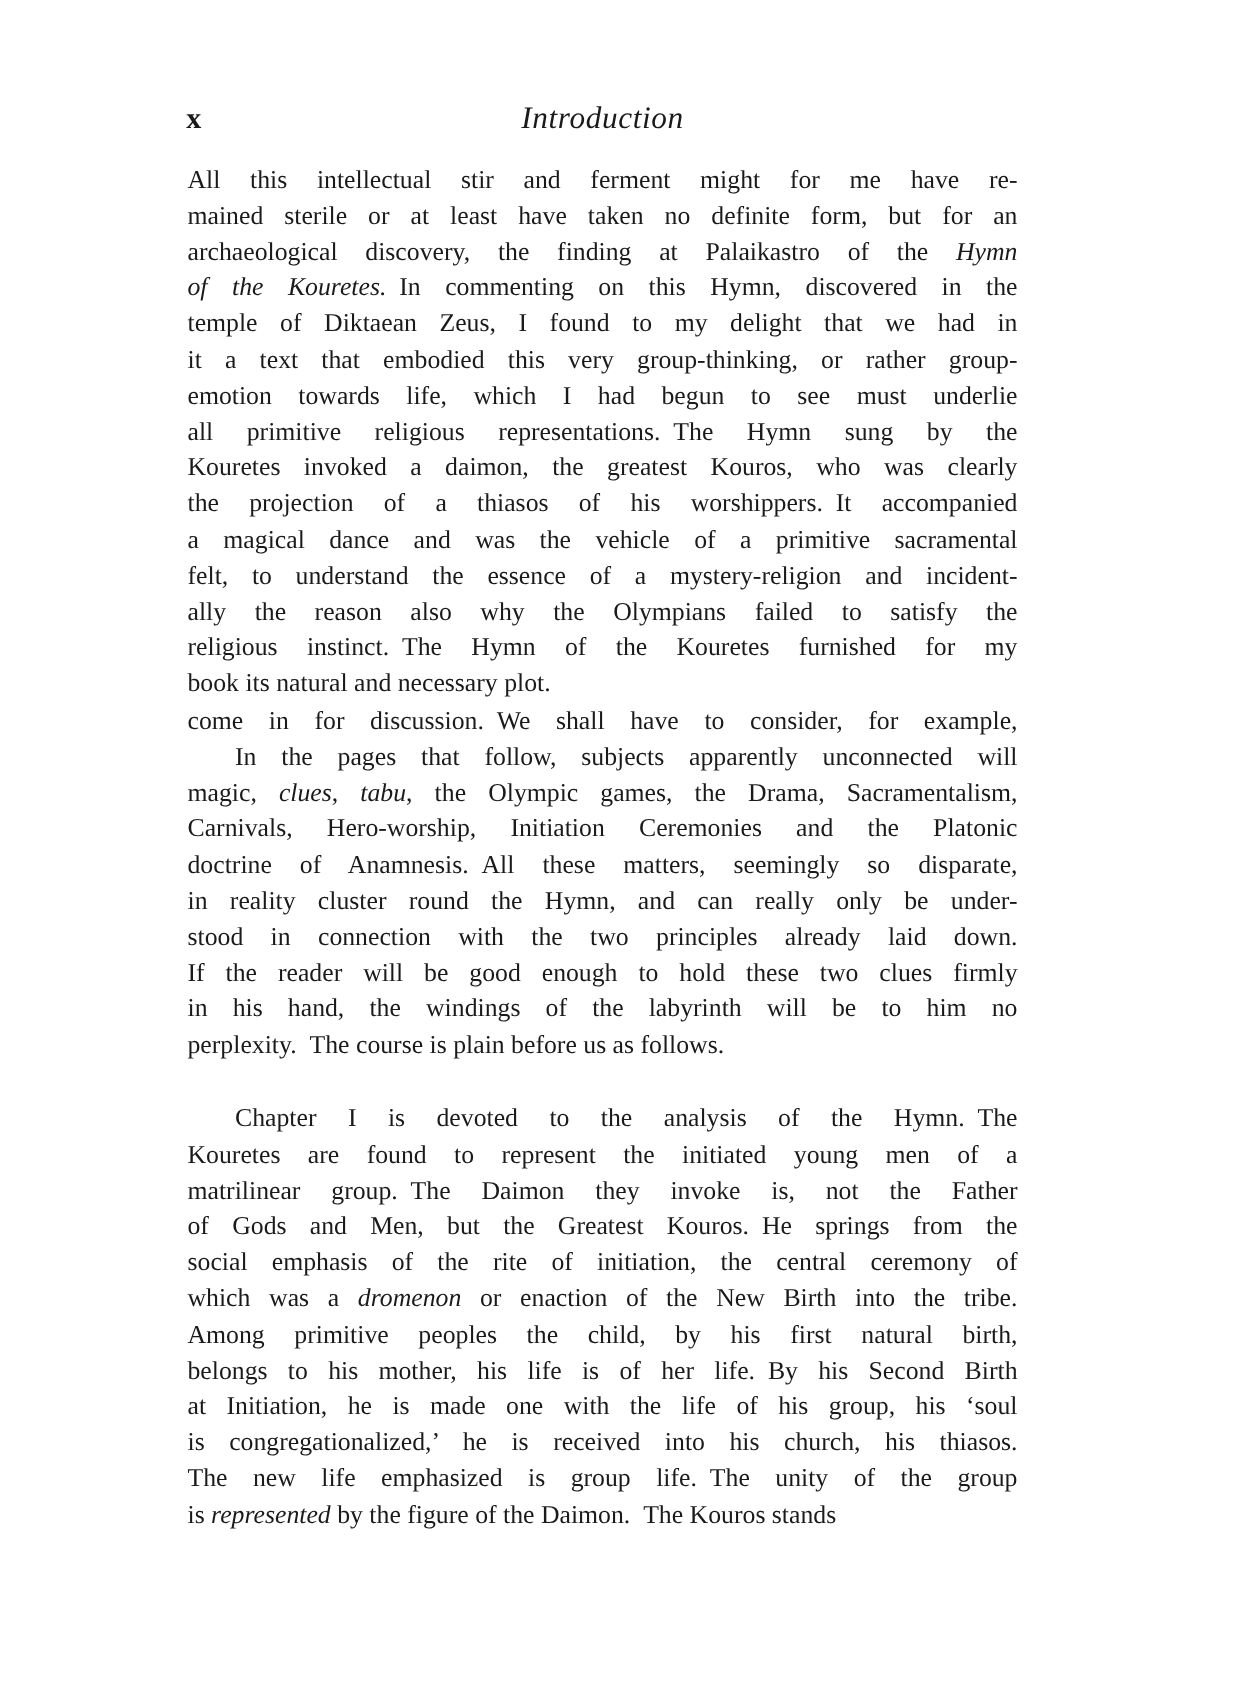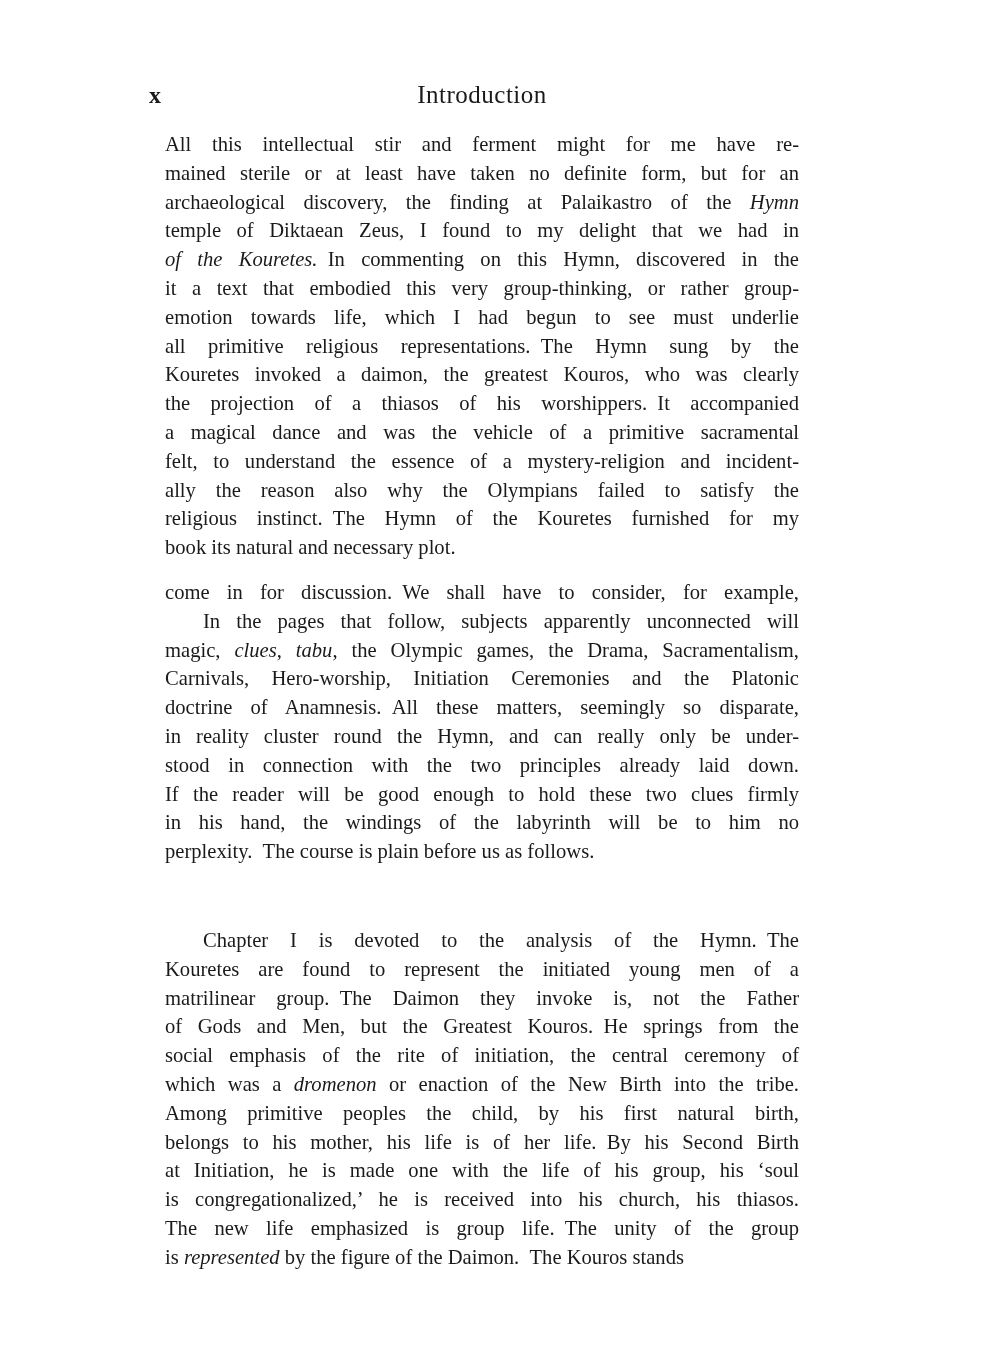--- a/index.html
+++ b/index.html
@@ -1,45 +1,45 @@
 <!DOCTYPE html>
 <html><head>
   <meta charset="utf-8">
   <style>
     html, body { margin: 0; padding: 0; background: #ffffff; }
     body { width: 1000px; height: 1365px; position: relative; overflow: hidden; }
     .page { position: absolute; left: 149px; top: 78px; width: 666px; color: #1a1a1a;
             font-family: "Liberation Serif", "DejaVu Serif", serif; }
     .running-head { position: relative; height: 36px; }
     .folio { position: absolute; left: 0; top: 0; font-size: 24px; font-weight: bold; line-height: 34px; }
-    .head-title { position: absolute; left: 0; right: 0; top: 0; text-align: center; font-size: 25px; line-height: 34px; letter-spacing: 0.5px; }
+    .head-title { position: absolute; left: 0; right: 0; top: 0; text-align: center; font-style: italic; font-size: 25px; line-height: 34px; letter-spacing: 0.5px; }
     .body-text { margin-top: 16px; font-size: 20.6px; line-height: 28.8px; }
-    .para { margin: 16px; text-align: justify; text-align-last: left; }
+    .para { margin: 1px; text-align: justify; text-align-last: left; }
     .line { display: block; text-align: justify; text-align-last: justify; white-space: nowrap; height: 28.8px; }
     .line.last { text-align-last: left; }
     .indent { padding-left: 38px; }
     .gap { height: 28px; }
     em { font-style: italic; }
   </style>
 </head>
 <body>
 
 <div class="page">
   <div class="running-head">
     <span class="folio">x</span>
     <span class="head-title">Introduction</span>
   </div>
 
   <div class="body-text">
     <div class="para">
         <span class="line">All this intellectual stir and ferment might for me have re-</span>
         <span class="line">mained sterile or at least have taken no definite form, but for an</span>
         <span class="line">archaeological discovery, the finding at Palaikastro of the <em>Hymn</em></span>
+        <span class="line"><em>of the Kouretes.</em> In commenting on this Hymn, discovered in the</span>
         <span class="line">temple of Diktaean Zeus, I found to my delight that we had in</span>
-        <span class="line"><em>of the Kouretes.</em> In commenting on this Hymn, discovered in the</span>
         <span class="line">it a text that embodied this very group-thinking, or rather group-</span>
         <span class="line">emotion towards life, which I had begun to see must underlie</span>
         <span class="line">all primitive religious representations. The Hymn sung by the</span>
         <span class="line">Kouretes invoked a daimon, the greatest Kouros, who was clearly</span>
         <span class="line">the projection of a thiasos of his worshippers. It accompanied</span>
         <span class="line">a magical dance and was the vehicle of a primitive sacramental</span>
         <span class="line">felt, to understand the essence of a mystery-religion and incident-</span>
         <span class="line">ally the reason also why the Olympians failed to satisfy the</span>
         <span class="line">religious instinct. The Hymn of the Kouretes furnished for my</span>
         <span class="line last">book its natural and necessary plot.</span>

